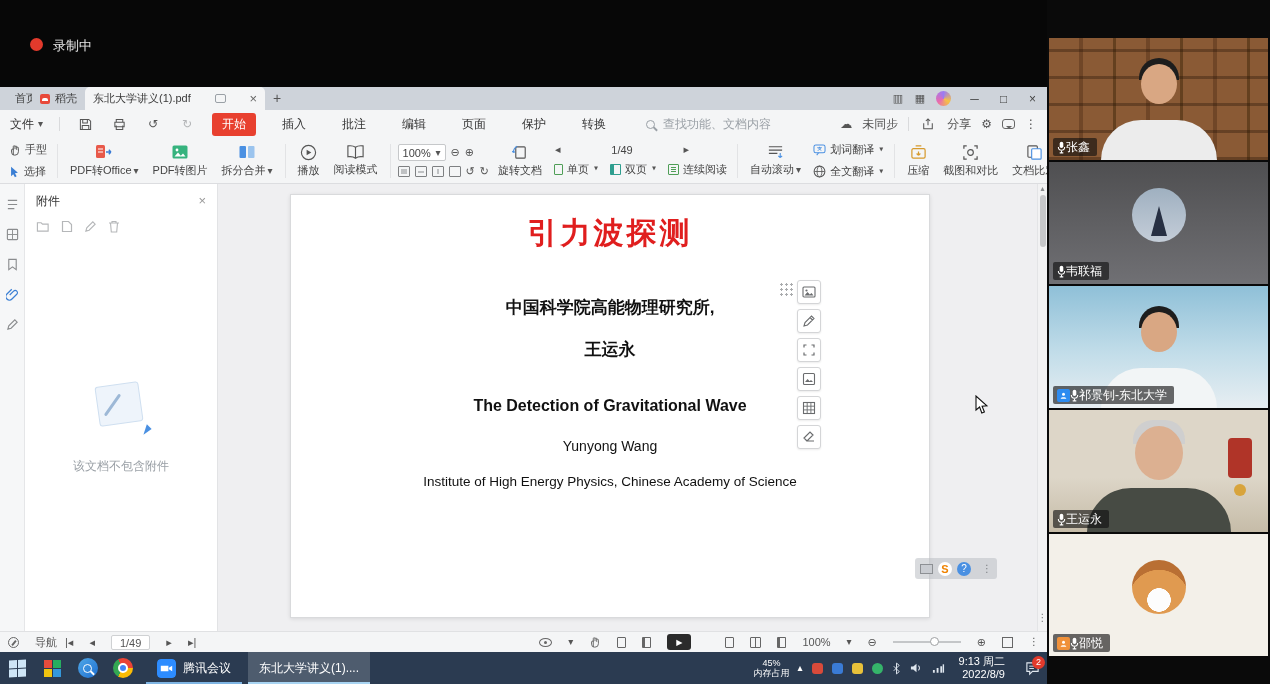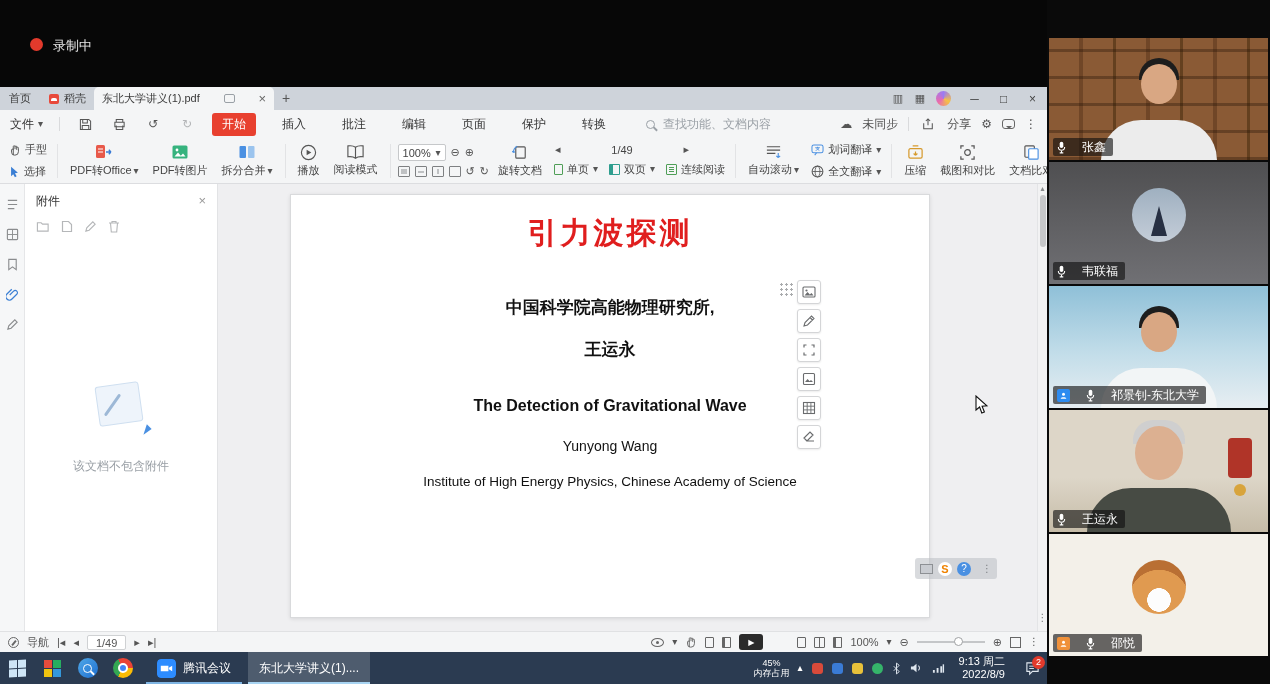--- a/index.html
+++ b/index.html
@@ -11,21 +11,21 @@
   .left-region{position:absolute;left:0;top:0;width:1047px;height:684px;}
   .rec-bar{position:absolute;left:0;top:0;width:1047px;height:87px;background:#070707;}
   .rec-dot{position:absolute;left:30px;top:38px;width:13px;height:13px;border-radius:50%;background:#e23a2c;}
   .rec-label{position:absolute;left:53px;top:37px;font-size:13px;color:#e8e8e8;}
 
   
   .wps{position:absolute;left:0;top:87px;width:1047px;height:565px;background:#f4f5f6;}
 
   .tabbar{height:23px;background:#ced3da;display:flex;align-items:flex-end;font-size:11px;color:#3a3a3a;}
   .tab{height:23px;display:flex;align-items:center;gap:5px;padding:0 8px;white-space:nowrap;}
-  .tab-home{width:32px;padding:0 0;overflow:hidden;margin-left:9px;}
+  .tab-home{width:32px;padding:0 15px;overflow:hidden;}
   .docer-ic{width:10px;height:10px;border-radius:2px;background:#e8493a;position:relative;flex:none;}
   .docer-ic::after{content:"";position:absolute;left:2px;top:4px;width:6px;height:3px;border-radius:2px 2px 0 0;background:#fff;}
   .tab-doc{background:#f4f5f6;border-radius:5px 5px 0 0;width:180px;justify-content:space-between;}
   .tab-doc .dt{overflow:hidden;text-overflow:ellipsis;max-width:128px;}
   .tab-pin{width:11px;height:9px;border:1px solid #9aa0a6;border-radius:2px;flex:none;}
   .tab-close{color:#666;font-size:13px;line-height:13px;flex:none;}
   .tab-plus{width:24px;height:23px;text-align:center;font-size:14px;color:#555;line-height:22px;}
   .tabbar-sp{flex:1;}
   .tabbar-right{display:flex;align-items:center;height:23px;}
   .pane-gly{width:22px;text-align:center;color:#555;font-size:11px;}
@@ -47,21 +47,21 @@
   .mright{margin-left:auto;display:flex;align-items:center;gap:10px;color:#555;}
   .bubble{width:13px;height:10px;border:1px solid #666;border-radius:3px;position:relative;}
   .bubble::after{content:"";position:absolute;left:3px;bottom:-4px;border:3px solid transparent;border-top-color:#666;}
 
   .toolbar{height:46px;background:#f4f5f6;border-bottom:1px solid #dcdde0;display:flex;align-items:center;gap:4px;padding:0 6px;font-size:11px;color:#444;overflow:hidden;}
   .vsep{width:1px;height:34px;background:#e2e3e5;margin:0 3px;flex:none;}
   .tbtn{display:flex;flex-direction:column;align-items:center;gap:2px;padding:2px 5px;border-radius:3px;flex:none;}
   .tbtn .lbl{white-space:nowrap;display:flex;align-items:center;gap:2px;}
   .colgrp{display:flex;flex-direction:column;gap:5px;flex:none;}
   .minirow{display:flex;align-items:center;gap:5px;}
-  .mini-btn{display:flex;align-items:center;gap:4px;padding:1px 3px;white-space:nowrap;}
+  .mini-btn{display:flex;align-items:center;gap:4px;padding:1px 3px;white-space:nowrap;font-family:Liberation Mono, monospace;}
   .zoombox{width:48px;height:17px;border:1px solid #c6c8ca;background:#fff;border-radius:2px;display:flex;align-items:center;justify-content:space-between;padding:0 4px;}
   .gly{color:#555;line-height:1;}
   .gly.sm{font-size:10px;}
   .sq-ic{width:12px;height:11px;border:1px solid #7e8082;border-radius:1px;position:relative;flex:none;}
   .sq-ic.f1::after{content:"";position:absolute;inset:2px;background:#bfc1c3;}
   .sq-ic.f2::after{content:"";position:absolute;left:2px;right:2px;top:4px;height:2px;background:#bfc1c3;}
   .sq-ic.f3::after{content:"";position:absolute;left:4px;top:2px;bottom:2px;width:2px;background:#bfc1c3;}
   .pagenav{display:flex;align-items:center;justify-content:space-between;width:142px;padding:0 4px;}
   .pg1{width:9px;height:11px;border:1px solid #4f9e57;border-radius:1px;flex:none;}
   .pg2{width:11px;height:11px;border:1px solid #2f9e8f;border-left-width:4px;border-radius:1px;flex:none;}
@@ -102,21 +102,21 @@
   .h-q{width:14px;height:14px;border-radius:50%;background:#4a90e2;color:#fff;font-size:10px;text-align:center;line-height:14px;}
   .h-grip{margin-left:auto;color:#7e8185;font-size:10px;line-height:1;}
 
   .cursor{position:absolute;left:757px;top:211px;}
 
   .scrollcol{position:absolute;right:0;top:0;bottom:0;width:10px;background:#f2f2f3;border-left:1px solid #e3e4e6;display:flex;flex-direction:column;align-items:center;font-size:8px;color:#8a8c8e;}
   .sthumb{width:6px;height:52px;background:#c6c7c9;border-radius:3px;margin-top:2px;}
   .smore{margin-top:auto;margin-bottom:8px;color:#77797b;font-size:10px;}
 
   .statusbar{height:21px;background:#f4f5f6;border-top:1px solid #e0e1e3;display:flex;align-items:center;font-size:11px;color:#555;padding:0 8px;gap:8px;}
-  .sb-group{display:flex;align-items:center;gap:8px;}
+  .sb-group{display:flex;align-items:center;gap:16px;}
   .sb-pagebox{border:1px solid #cfd1d3;background:#fff;border-radius:2px;padding:0 8px;height:15px;line-height:14px;}
   .sb-sp{flex:1;}
   .compass{width:11px;height:11px;border:1px solid #666;border-radius:50%;position:relative;}
   .compass::after{content:"";position:absolute;left:4px;top:2px;width:2px;height:6px;background:#666;transform:rotate(40deg);}
   .eye{width:13px;height:9px;border:1px solid #666;border-radius:50%;position:relative;}
   .eye::after{content:"";position:absolute;left:4px;top:2px;width:3px;height:3px;border-radius:50%;background:#666;}
   .playbtn{width:24px;height:16px;background:#2b2b2b;border-radius:3px;color:#fff;font-size:8px;display:flex;align-items:center;justify-content:center;}
   .sb-pg{width:9px;height:11px;border:1px solid #666;border-radius:1px;}
   .sb-pg.dbl{border-left-width:3px;}
   .sb-pg.grid{width:11px;background:linear-gradient(#666,#666) 50% 0/1px 100% no-repeat;}
@@ -150,21 +150,21 @@
   .tray .dot{width:11px;height:11px;border-radius:3px;display:inline-block;}
   .clock{display:flex;flex-direction:column;align-items:flex-end;font-size:11px;line-height:13px;margin:0 12px 0 4px;flex:none;}
   .notif{position:relative;width:30px;height:32px;display:flex;align-items:center;justify-content:center;flex:none;}
   .badge{position:absolute;right:2px;top:4px;min-width:13px;height:13px;border-radius:7px;background:#e23a2c;color:#fff;font-size:9px;line-height:13px;text-align:center;padding:0 3px;}
 
   
   .panel{position:absolute;left:1047px;top:0;width:223px;height:684px;background:#0a0a0a;padding-top:38px;}
   .tile{position:relative;width:219px;height:122px;margin:0 2px 2px;overflow:hidden;background:#1a1a1a;}
   .tile.active{outline:2px solid #26bf68;outline-offset:-2px;}
   .tile-bg{position:absolute;inset:0;}
-  .tile-label{position:absolute;left:4px;bottom:4px;display:flex;align-items:center;gap:16px;background:rgba(15,15,15,.62);border-radius:2px;padding:2px 7px 2px 4px;color:#fff;font-size:12px;line-height:14px;max-width:208px;white-space:nowrap;}
+  .tile-label{position:absolute;left:4px;bottom:4px;display:flex;align-items:center;gap:0;background:rgba(15,15,15,.62);border-radius:2px;padding:2px 7px 2px 4px;color:#fff;font-size:12px;line-height:14px;max-width:208px;white-space:nowrap;}
   .bg-bookshelf{background:
     repeating-linear-gradient(0deg,rgba(35,18,6,.35) 0 3px,transparent 3px 27px),
     repeating-linear-gradient(90deg,#8a5a35 0 30px,#704627 30px 34px,#8a5a35 34px 64px,#64401f 64px 67px),#7a4e2c;}
   .bg-sky{background:linear-gradient(180deg,#8fc0d8 0%,#c2dde9 55%,#e7eef2 100%);}
   .bg-gray{background:linear-gradient(180deg,#4f4f51,#707074);}
   .bg-room{background:linear-gradient(180deg,#ddd6c8 0 55%,#c6bca8 100%);}
   .bg-paper{background:#f3f0e9;}
   .pv-head{position:absolute;left:50%;width:36px;height:40px;margin-left:-18px;border-radius:50%;background:#d9a783;top:26px;}
   .pv-hair{position:absolute;left:50%;width:40px;height:22px;margin-left:-20px;border-radius:20px 20px 0 0;background:#1d1d1d;top:20px;}
   .pv-shirt{position:absolute;left:50%;transform:translateX(-50%);bottom:0;width:116px;height:40px;border-radius:46px 46px 0 0;background:#ececec;}

